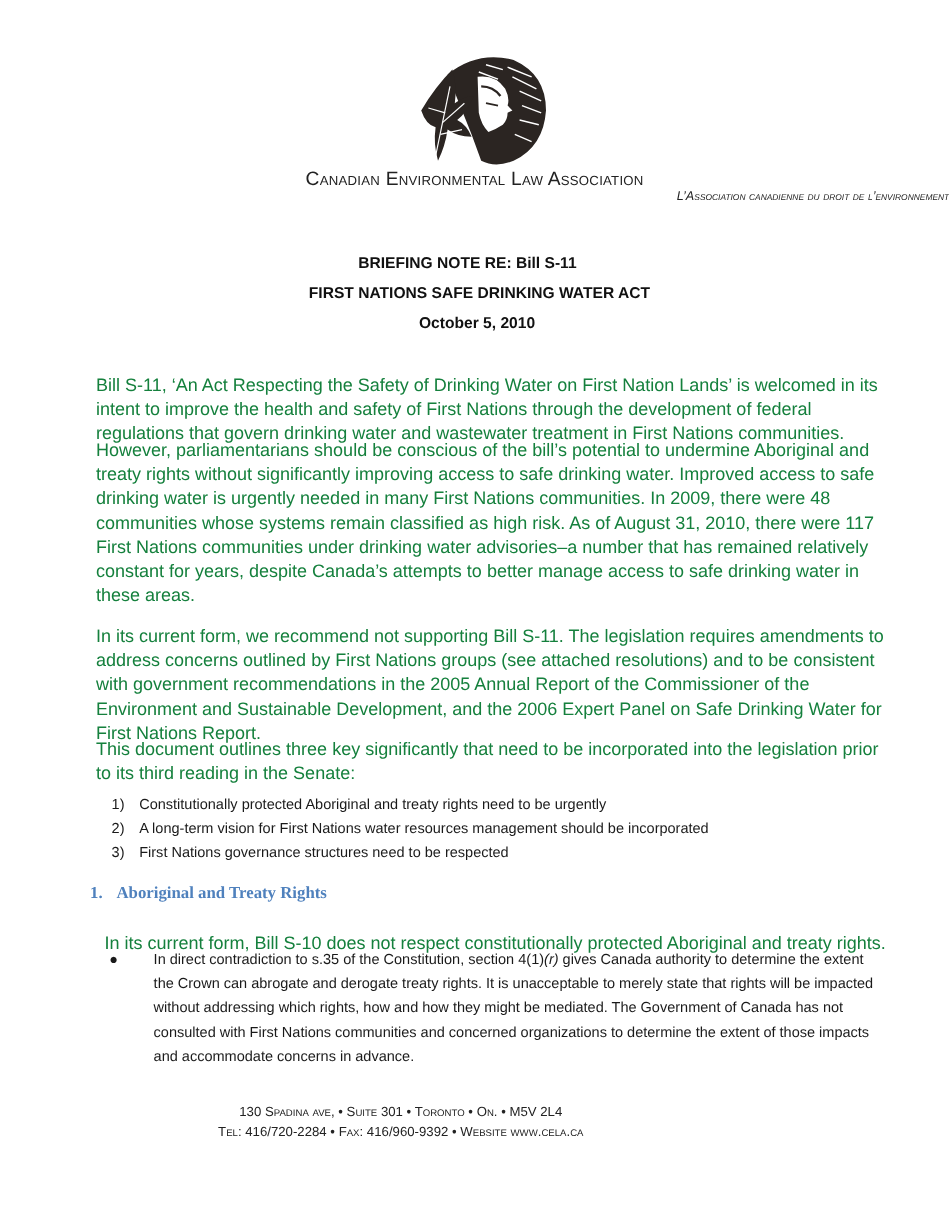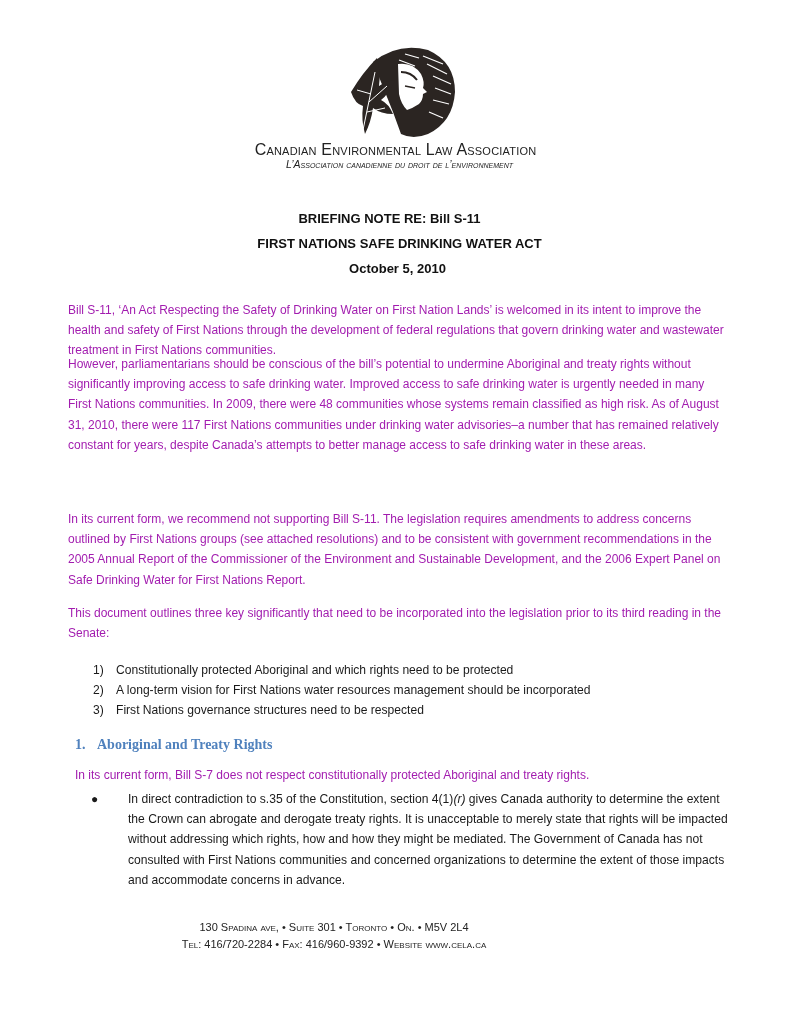--- a/index.html
+++ b/index.html
@@ -31,21 +31,21 @@
       font-family: "Liberation Sans", sans-serif;
       font-size: 16px;
       font-variant: small-caps;
       letter-spacing: 0.2px;
       color: #222;
     }
     .org-name-fr {
       position: absolute;
       left: 0;
       width: 791px;
-      text-align: center;
+      text-align: right;
       top: 158px;
       font-family: "Liberation Sans", sans-serif;
       font-size: 10.5px;
       font-style: italic;
       font-variant: small-caps;
       color: #222;
       padding-left: 8px;
       box-sizing: border-box;
     }
     .title-line {
@@ -59,24 +59,24 @@
       color: #111;
     }
     .t1 { top: 211px; left: -6px; }
     .t2 { top: 236px; left: 4px; }
     .t3 { top: 261px; left: 2px; }
     .para {
       position: absolute;
       left: 68px;
       width: 660px;
       font-family: "Liberation Sans", sans-serif;
-      font-size: 12px;
+      font-size: 15px;
       line-height: 20.2px;
-      color: #a21caf;
-      margin: 0;
+      color: #15803d;
+      margin: 12px;
     }
     .p1 { top: 300px; }
     .p2 { top: 354px; }
     .p3 { top: 509px; }
     .p4 { top: 603px; }
     .numlist {
       position: absolute;
       left: 93px;
       top: 660px;
       width: 640px;
@@ -183,38 +183,38 @@
 <div class="title-line t3">October 5, 2010</div>
 
 <p class="para p1">Bill S-11, ‘An Act Respecting the Safety of Drinking Water on First Nation Lands’ is welcomed in its intent to improve the health and safety of First Nations through the development of federal regulations that govern drinking water and wastewater treatment in First Nations communities.</p>
 <p class="para p2">However, parliamentarians should be conscious of the bill’s potential to undermine Aboriginal and treaty rights without significantly improving access to safe drinking water. Improved access to safe drinking water is urgently needed in many First Nations communities. In 2009, there were 48 communities whose systems remain classified as high risk. As of August 31, 2010, there were 117 First Nations communities under drinking water advisories–a number that has remained relatively constant for years, despite Canada’s attempts to better manage access to safe drinking water in these areas.</p>
 <p class="para p3">In its current form, we recommend not supporting Bill S-11. The legislation requires amendments to address concerns outlined by First Nations groups (see attached resolutions) and to be consistent with government recommendations in the 2005 Annual Report of the Commissioner of the Environment and Sustainable Development, and the 2006 Expert Panel on Safe Drinking Water for First Nations Report.</p>
 <p class="para p4">This document outlines three key significantly that need to be incorporated into the legislation prior to its third reading in the Senate:</p>
 
 <ol class="numlist">
   <li>
     <span class="num">1)</span>
-    <span>Constitutionally protected Aboriginal and which rights need to be protected</span>
+    <span>Constitutionally protected Aboriginal and treaty rights need to be urgently</span>
   </li>
   <li>
     <span class="num">2)</span>
     <span>A long-term vision for First Nations water resources management should be incorporated</span>
   </li>
   <li>
     <span class="num">3)</span>
     <span>First Nations governance structures need to be respected</span>
   </li>
 </ol>
 
 <div class="section-heading" style="color: rgb(79, 129, 189);">
   <span class="num">1.</span>
   <span>Aboriginal and Treaty Rights</span>
 </div>
 
-<p class="para p5">In its current form, Bill S-7 does not respect constitutionally protected Aboriginal and treaty rights.</p>
+<p class="para p5">In its current form, Bill S-10 does not respect constitutionally protected Aboriginal and treaty rights.</p>
 
 <div class="bullet-item">
   <span class="bullet">●</span>
   <span class="text"><span>In direct contradiction to s.35 of the Constitution, section 4(1)</span><i>(r)</i><span> gives Canada authority to determine the extent the Crown can abrogate and derogate treaty rights. It is unacceptable to merely state that rights will be impacted without addressing which rights, how and how they might be mediated. The Government of Canada has not consulted with First Nations communities and concerned organizations to determine the extent of those impacts and accommodate concerns in advance.</span></span>
 </div>
 
 <div class="footer-line f1">130 Spadina ave, • Suite 301 • Toronto • On. • M5V 2L4</div>
 <div class="footer-line f2">Tel: 416/720-2284 • Fax: 416/960-9392 • Website www.cela.ca</div>
 
 </body></html>

